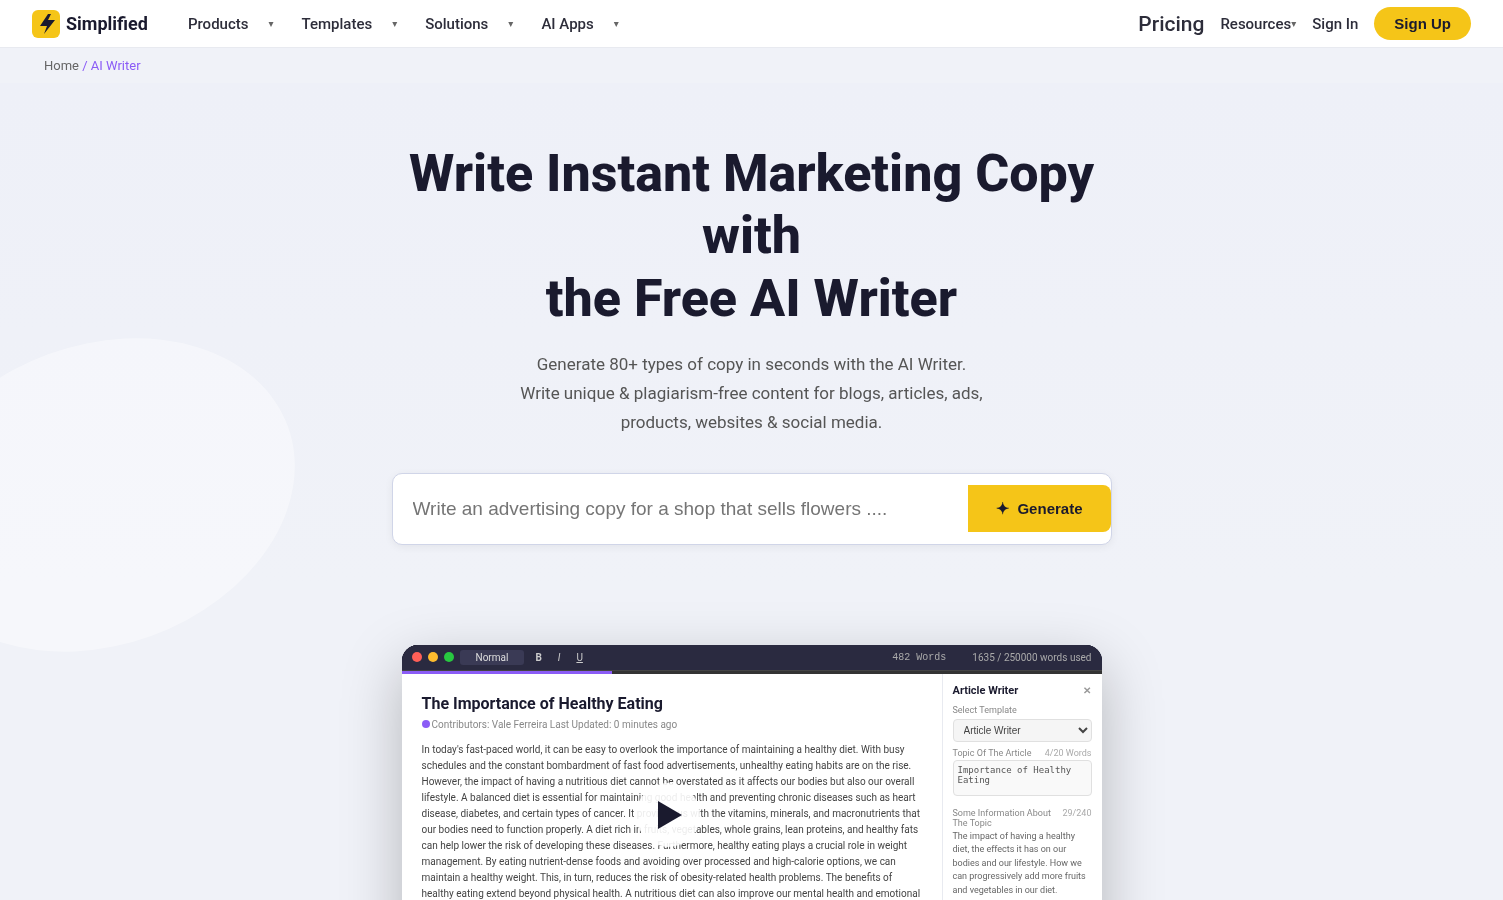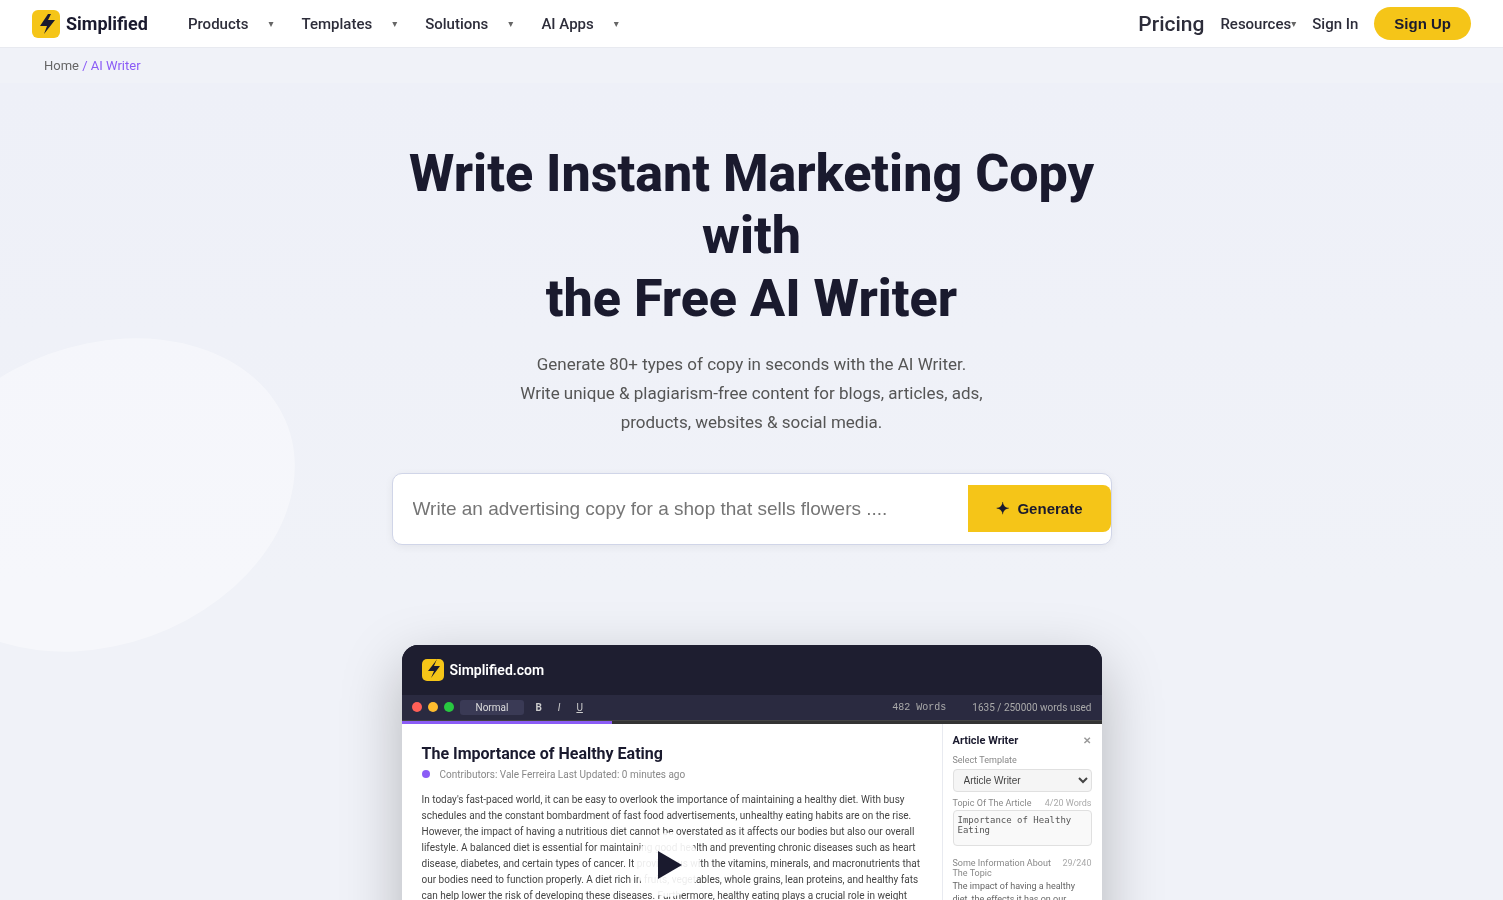--- a/index.html
+++ b/index.html
@@ -257,21 +257,21 @@
       font-weight: 700;
       color: #1a1a2e;
       margin-bottom: 6px;
     }
     .doc-meta {
       font-size: 10px;
       color: #888;
       margin-bottom: 12px;
       display: flex;
       align-items: center;
-      gap: 10px;
+      gap: 2px;
     }
     .doc-meta-dot {
       width: 8px; height: 8px; border-radius: 50%; background: #8b5cf6;
     }
     .doc-text {
       font-size: 10px;
       color: #444;
       line-height: 1.6;
       overflow: hidden;
     }
@@ -490,29 +490,20 @@
     <button class="hero-generate-btn">
       <span class="generate-icon">✦</span>
       <span>Generate</span>
     </button>
   </div>
 </section>
 
 <div class="video-section">
   <div class="video-container">
 
-    <div class="video-header">
-      <div class="video-logo">
-        <svg class="video-logo-icon" viewBox="0 0 22 22" fill="none">
-          <rect width="22" height="22" rx="5" fill="#f5c518"></rect>
-          <path d="M13 3L6 12h6l-3 7 9-12h-6l3-7z" fill="#1a1a2e"></path>
-        </svg>
-        <span class="video-logo-text">Simplified.com</span>
-      </div>
-    </div>
 
     <div class="video-content">
 
       <div class="video-text-overlay">
         <div class="overlay-ai">AI</div>
         <div class="overlay-writing">Writing</div>
         <div class="overlay-generator">Generator</div>
       </div>
 
       <div class="video-main-area">

